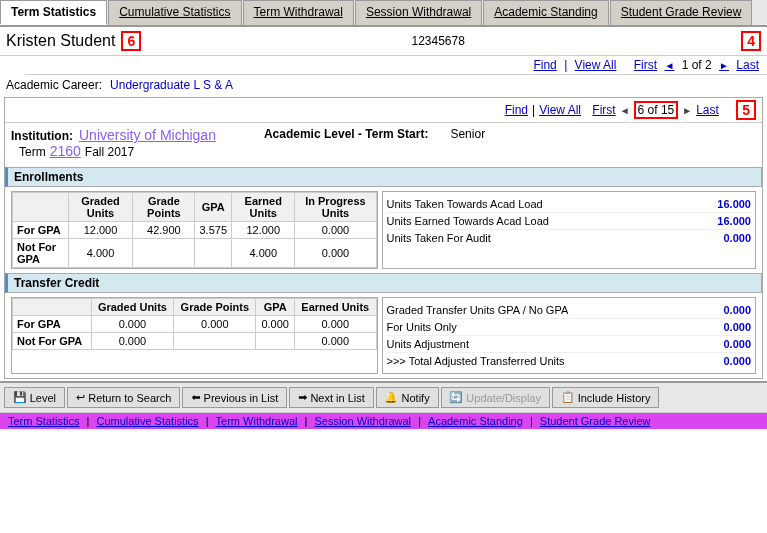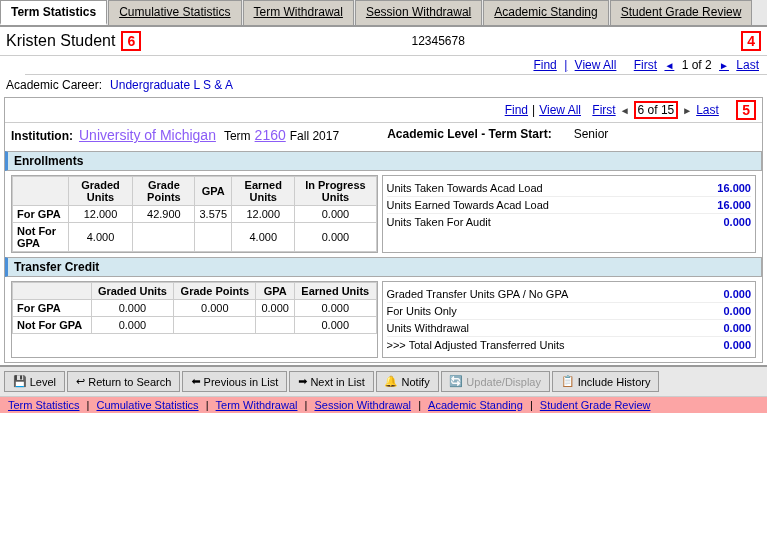--- a/index.html
+++ b/index.html
@@ -26,21 +26,21 @@
 
     
     .inner-find-bar { display: flex; justify-content: space-between; align-items: center; padding: 2px 6px; border-bottom: 1px solid #ccc; }
     .inner-find-bar .left { font-size: 12px; }
     .inner-find-bar .right { font-size: 12px; display: flex; align-items: center; gap: 4px; }
     .inner-find-bar a { color: #00c; text-decoration: underline; cursor: pointer; }
     .nav-arrow { cursor: pointer; color: #444; font-size: 10px; }
 
     
     .institution-row { display: flex; align-items: flex-start; padding: 4px 6px; gap: 20px; }
-    .inst-left { display: flex; flex-direction: row; }
+    .inst-left { display: flex; flex-direction: column; }
     .inst-label { font-weight: bold; font-size: 12px; }
     .inst-value { font-size: 14px; color: #8b5cf6; text-decoration: underline; }
     .inst-term { font-size: 12px; }
     .inst-right { display: flex; align-items: center; gap: 22px; margin-left: 28px; }
 
     
     .section-header { background: #d4e8f0; padding: 2px 6px; font-weight: bold; font-size: 12px; border: 1px solid #aaa; border-left: 3px solid #4a90d9; margin-top: 4px; }
     .enrollments-grid { display: flex; gap: 0; margin: 4px 6px; }
     .enroll-table { flex: 1; border: 1px solid #aaa; margin-right: 4px; }
     .enroll-table table { width: 100%; border-collapse: collapse; font-size: 11px; }
@@ -53,21 +53,21 @@
     .enroll-right-row:last-child { border-bottom: none; }
     .enroll-right-label { flex: 1; }
     .enroll-right-value { font-weight: bold; color: #00c; }
 
     
     .bottom-buttons { display: flex; align-items: center; padding: 4px 4px; background: #e8e8e8; border-top: 2px solid #999; gap: 2px; }
     .btn { display: flex; align-items: center; gap: 3px; padding: 3px 8px; font-size: 11px; border: 1px solid #999; background: #e0e0e0; cursor: pointer; color: #000; }
     .btn.disabled { color: #999; cursor: default; }
 
     
-    .bottom-links { padding: 2px 6px; font-size: 11px; border-top: 1px solid #ccc; background: #fca5a5; }
+    .bottom-links { padding: 2px 6px; font-size: 11px; border-top: 1px solid #ccc; background: #d946ef; }
     .bottom-links a { color: #00c; text-decoration: underline; cursor: pointer; margin: 0 2px; }
 
     .separator { color: #000; margin: 0 2px; }
 
     .highlight-box { border: 2px solid red; display: inline-block; padding: 0 2px; }
   </style>
 </head>
 <body>
 
 <div class="tabs">
@@ -234,21 +234,21 @@
     <div class="enroll-right">
       <div class="enroll-right-row">
         <span class="enroll-right-label">Graded Transfer Units GPA / No GPA</span>
         <span class="enroll-right-value">0.000</span>
       </div>
       <div class="enroll-right-row">
         <span class="enroll-right-label">For Units Only</span>
         <span class="enroll-right-value">0.000</span>
       </div>
       <div class="enroll-right-row">
-        <span class="enroll-right-label">Units Withdrawal</span>
+        <span class="enroll-right-label">Units Adjustment</span>
         <span class="enroll-right-value">0.000</span>
       </div>
       <div class="enroll-right-row">
         <span class="enroll-right-label">&gt;&gt;&gt; Total Adjusted Transferred Units</span>
         <span class="enroll-right-value">0.000</span>
       </div>
     </div>
   </div>
 
 </div>

